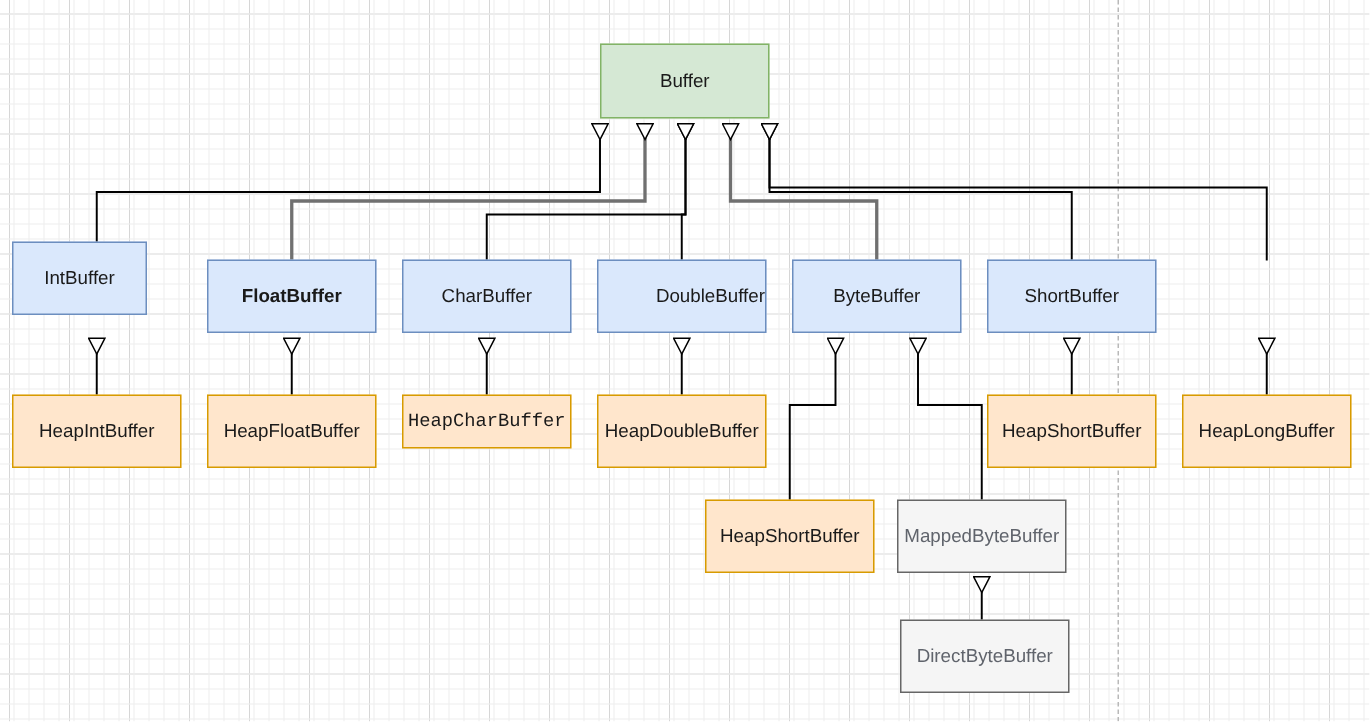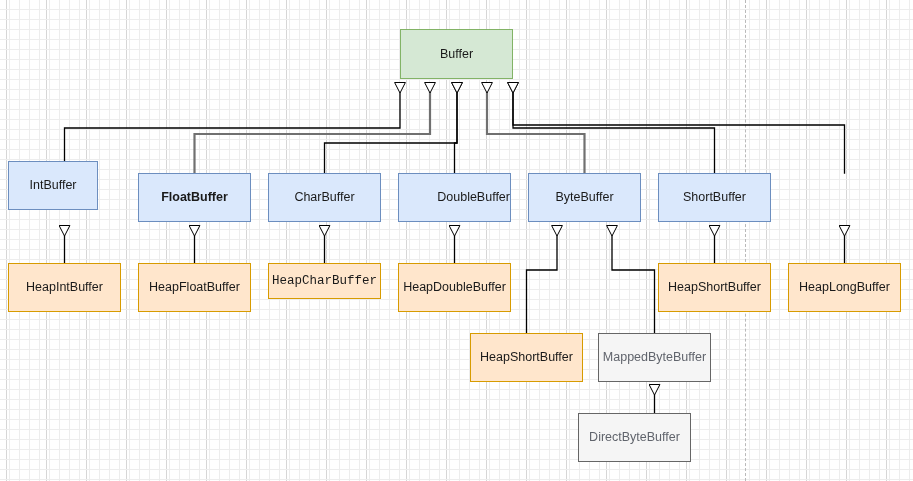--- a/index.html
+++ b/index.html
@@ -160,17 +160,17 @@
   <div class="node node-orange" style="left:788px; top:263px; width:113px; height:49px;">
       <span>HeapLongBuffer</span>
     </div>
 
   <div class="node node-orange" style="left:470px; top:333px; width:113px; height:49px;">
       <span>HeapShortBuffer</span>
     </div>
   <div class="node node-gray" style="left:598px; top:333px; width:113px; height:49px;">
       <span>MappedByteBuffer</span>
     </div>
-  <div class="node node-gray" style="left:578px; top:413px; width:113px; height:49px;">
+  <div class="node node-gray" style="left:600px; top:413px; width:113px; height:49px;">
       <span>DirectByteBuffer</span>
     </div>
 
 </div>
 
 </body></html>

